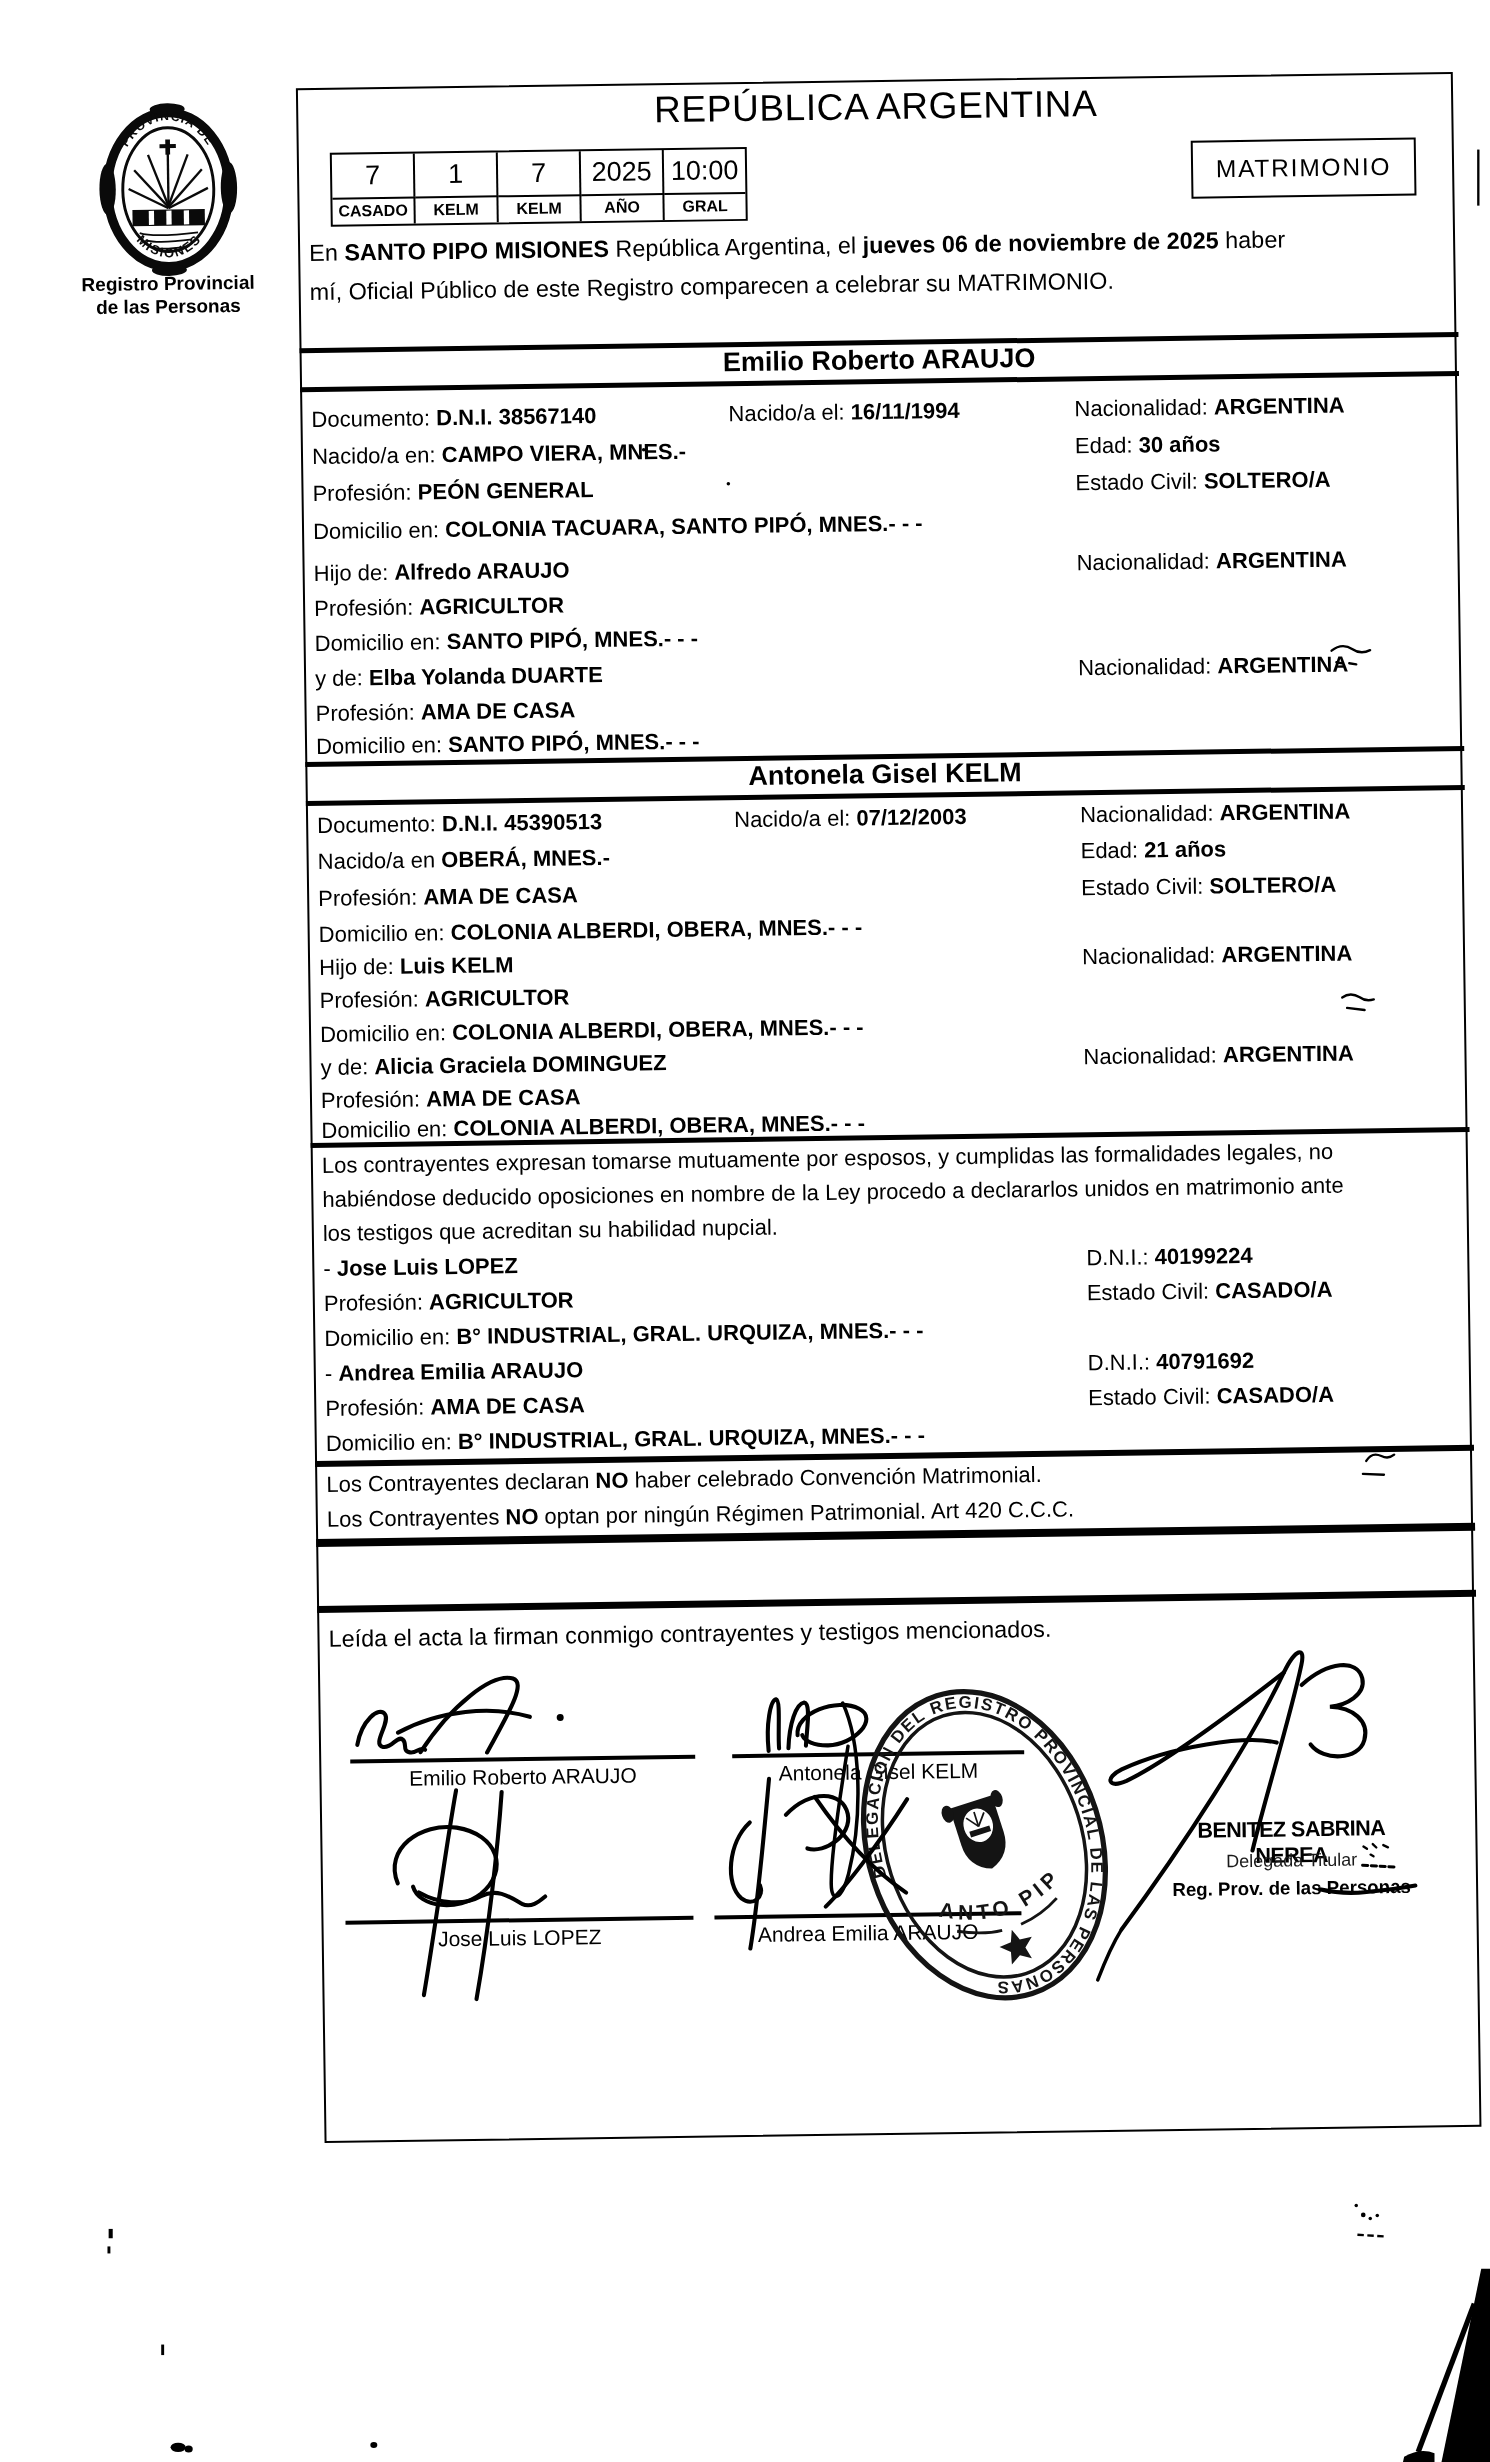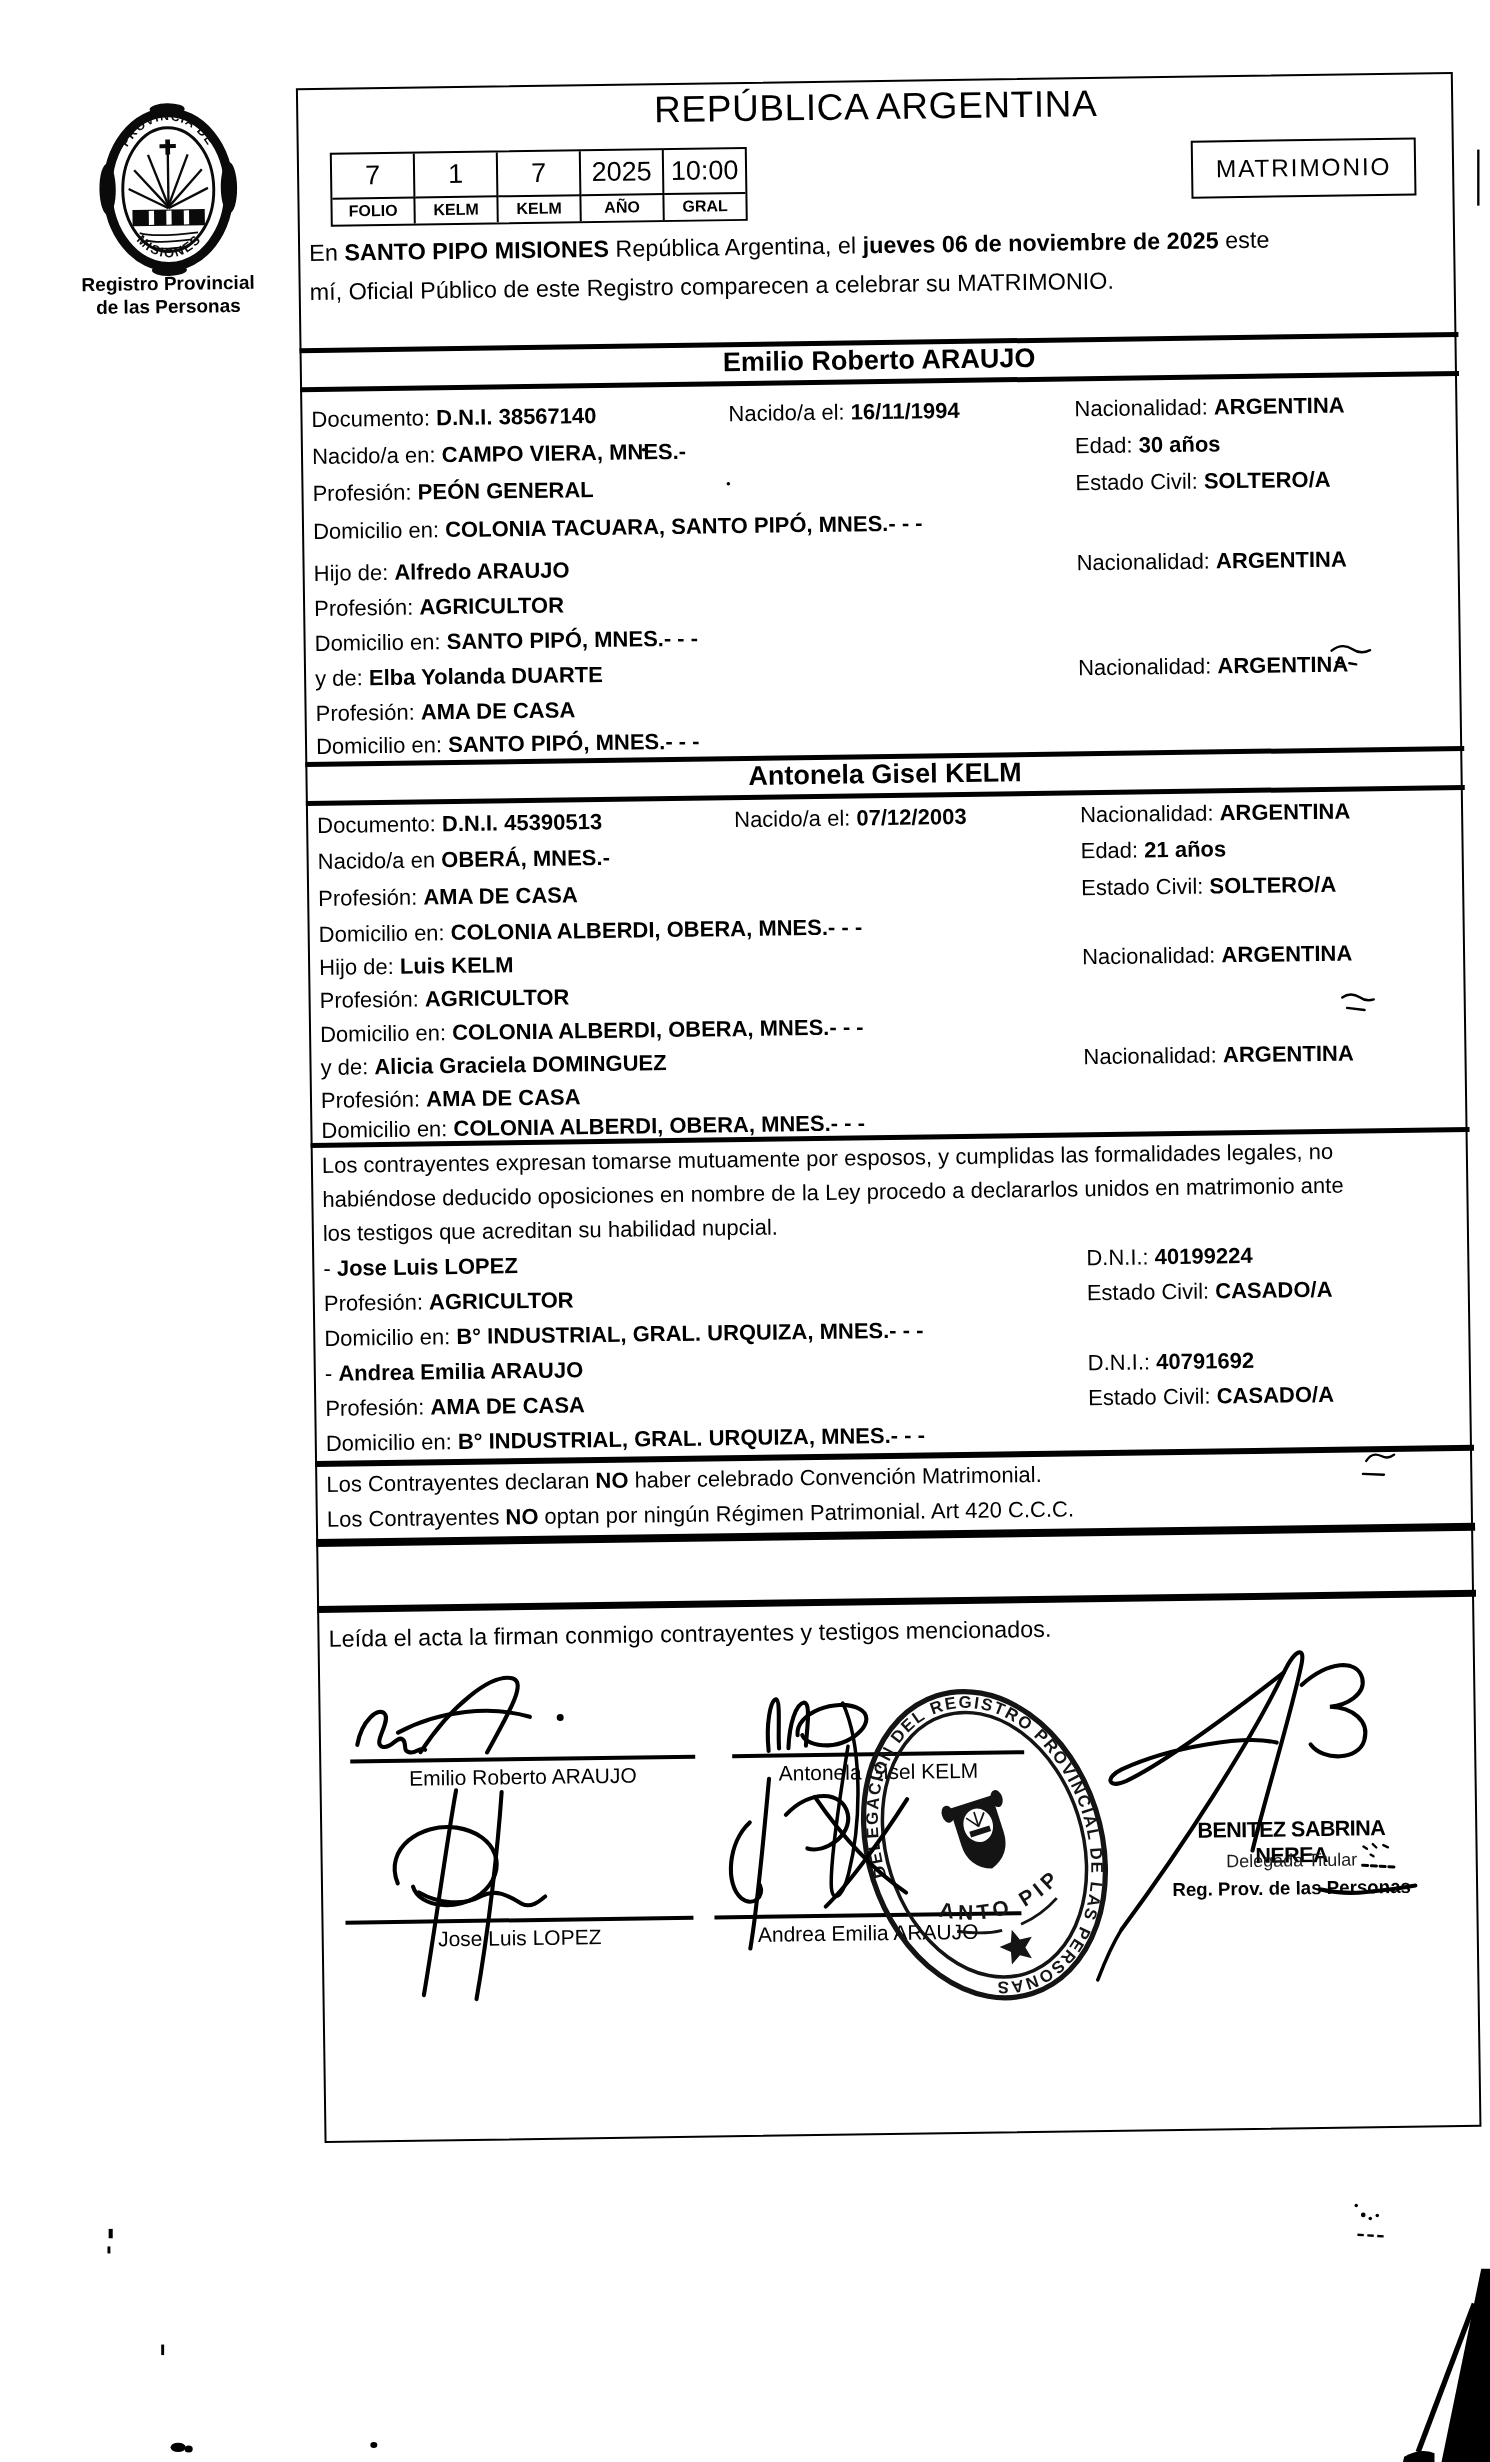--- a/index.html
+++ b/index.html
@@ -100,32 +100,32 @@
 
     <div class="regtable">
       <div class="trow">
         <div class="vcell">7</div>
         <div class="vcell">1</div>
         <div class="vcell">7</div>
         <div class="vcell">2025</div>
         <div class="vcell">10:00</div>
       </div>
       <div class="trow">
-        <div class="lcell">FOLIO</div>
+        <div class="lcell">CASADO</div>
         <div class="lcell">KELM</div>
         <div class="lcell">KELM</div>
         <div class="lcell">AÑO</div>
         <div class="lcell">GRAL</div>
       </div>
     </div>
 
     <div class="matbox">MATRIMONIO</div>
 
     <div class="row para" style="top:233px;font-size:23.4px;">
-      <span class="lbl">En </span><span class="val">SANTO PIPO MISIONES</span><span class="lbl">  República Argentina, el </span><span class="val">jueves 06 de noviembre de 2025</span><span class="lbl"> este</span>
+      <span class="lbl">En </span><span class="val">SANTO PIPO MISIONES</span><span class="lbl">  República Argentina, el </span><span class="val">jueves 06 de noviembre de 2025</span><span class="lbl"> haber</span>
     </div>
     <div class="row para" style="top:272px;font-size:23.4px;">mí, Oficial Público de este Registro comparecen a celebrar su MATRIMONIO.</div>
 
     <div class="hr" style="top:342px;height:4.7px;"></div>
     <div class="sect" style="top:347px;">Emilio Roberto ARAUJO</div>
     <div class="hr" style="top:381px;height:4.7px;"></div>
 
     <div class="row" style="top:400px;">
       <span class="lbl">Documento: </span><span class="val">D.N.I. 38567140</span>
       <span class="mid"><span class="lbl">Nacido/a el: </span><span class="val">16/11/1994</span></span>

